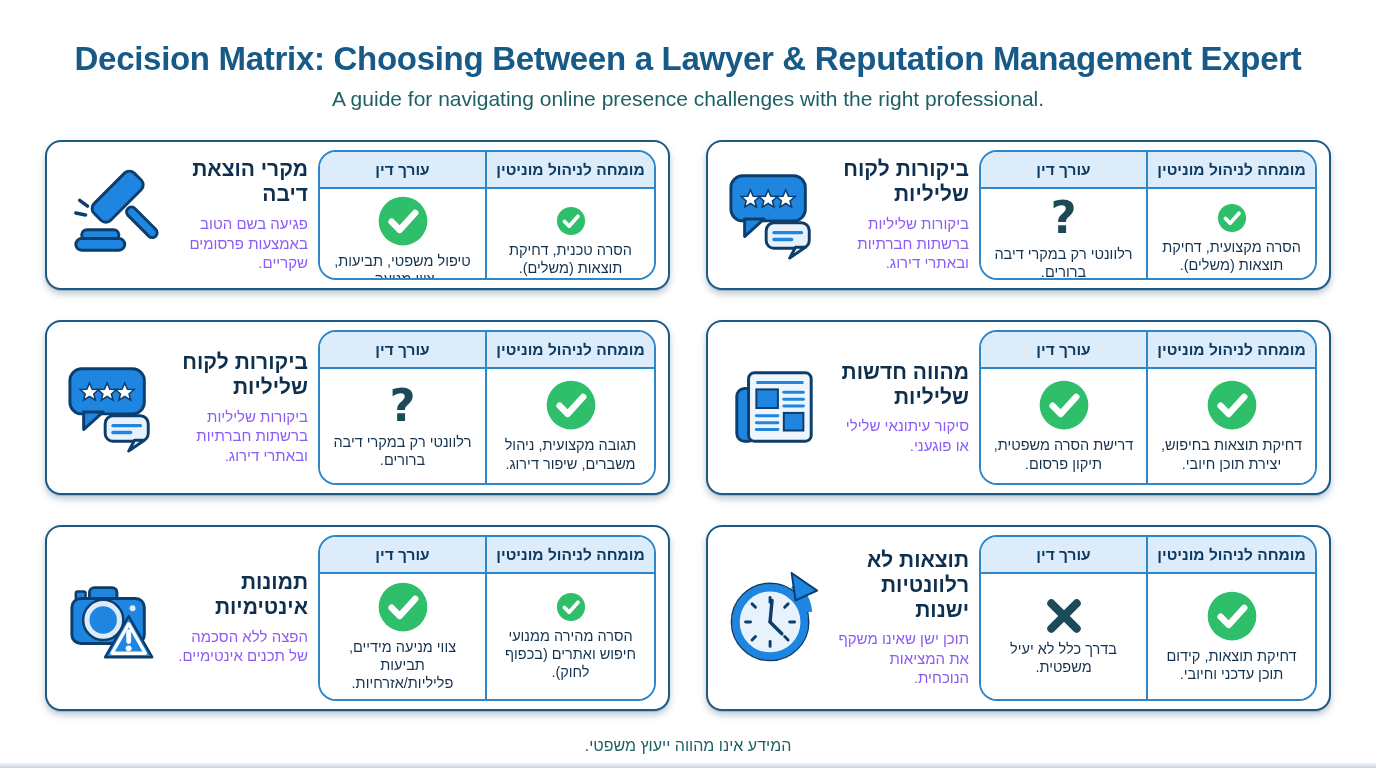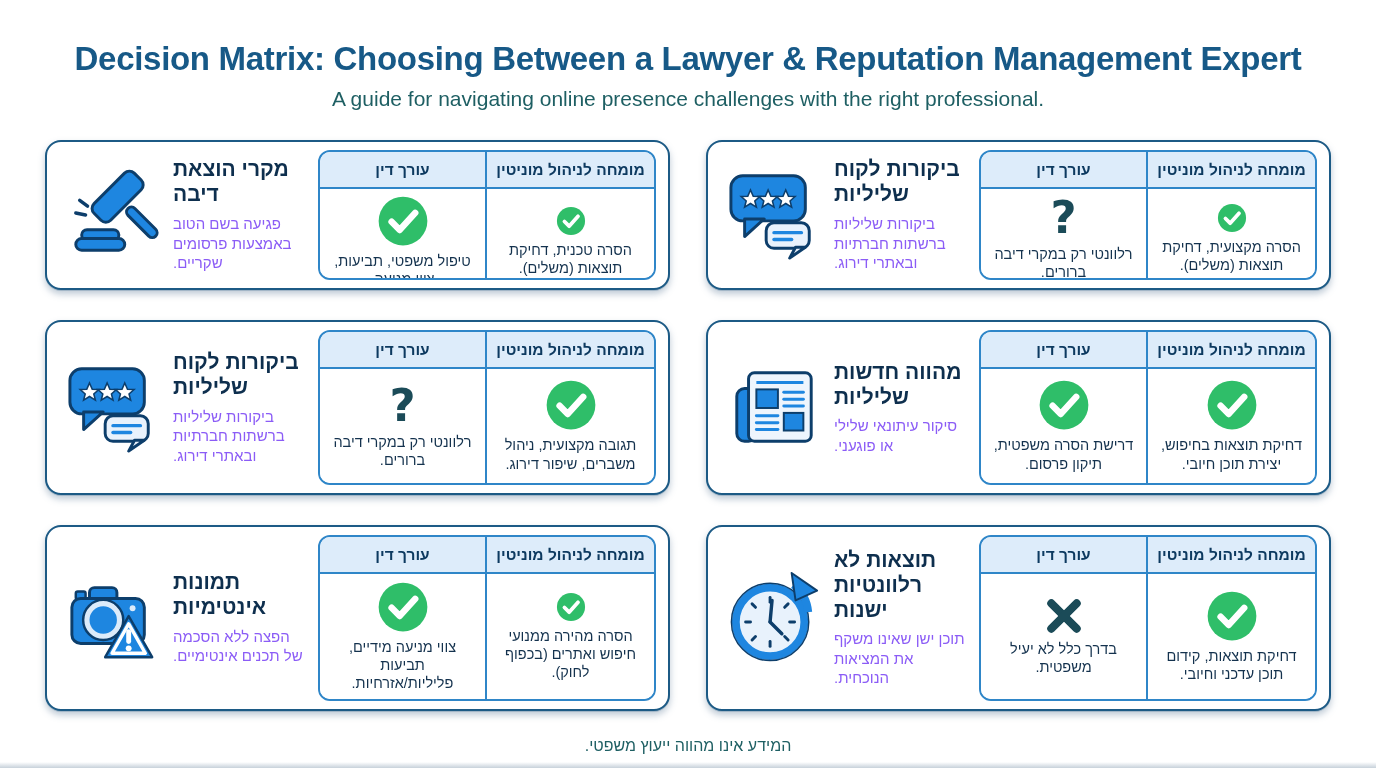--- a/index.html
+++ b/index.html
@@ -20,26 +20,26 @@
     display:grid;grid-template-columns:1fr 1fr;
     grid-template-rows:150px 175px 186px;gap:30px 36px;
   }
   .card{
     background:#ffffff;border:2px solid #1c5a85;border-radius:16px;
     box-shadow:0 4px 7px rgba(90,120,150,.40), 0 1px 0 rgba(28,90,133,.25);
     display:flex;align-items:center;padding:8px 12px 8px 14px;box-sizing:border-box;
   }
   .card-icon{flex:0 0 104px;display:flex;justify-content:center;align-items:center;}
   .card-icon svg{width:98px;height:94px;}
-  .card-text{flex:1;direction:rtl;text-align:left;padding:0 10px 0 8px;}
+  .card-text{flex:1;direction:rtl;text-align:right;padding:0 10px 0 8px;}
   .card-title{font-size:21px;font-weight:bold;color:#0e2f4e;line-height:1.18;margin-bottom:7px;}
   .card-desc{font-size:15px;color:#8b5cf6;line-height:1.3;}
   .card-table{
     flex:0 0 334px;align-self:stretch;background:#ffffff;
-    border:2px solid #2f86c8;border-radius:12px;overflow:hidden;
+    border:2px solid #2f86c8;border-radius:18px;overflow:hidden;
     display:grid;grid-template-columns:1fr 1fr;grid-template-rows:37px 1fr;
   }
   .th{
     background:#ddecfa;display:flex;align-items:center;justify-content:center;
     font-size:15.5px;font-weight:bold;color:#0d3a60;direction:rtl;
     border-bottom:2px solid #2f86c8;
   }
   .th-lawyer,.td-lawyer{border-right:2px solid #2f86c8;}
   .td{
     display:flex;flex-direction:column;align-items:center;justify-content:center;

